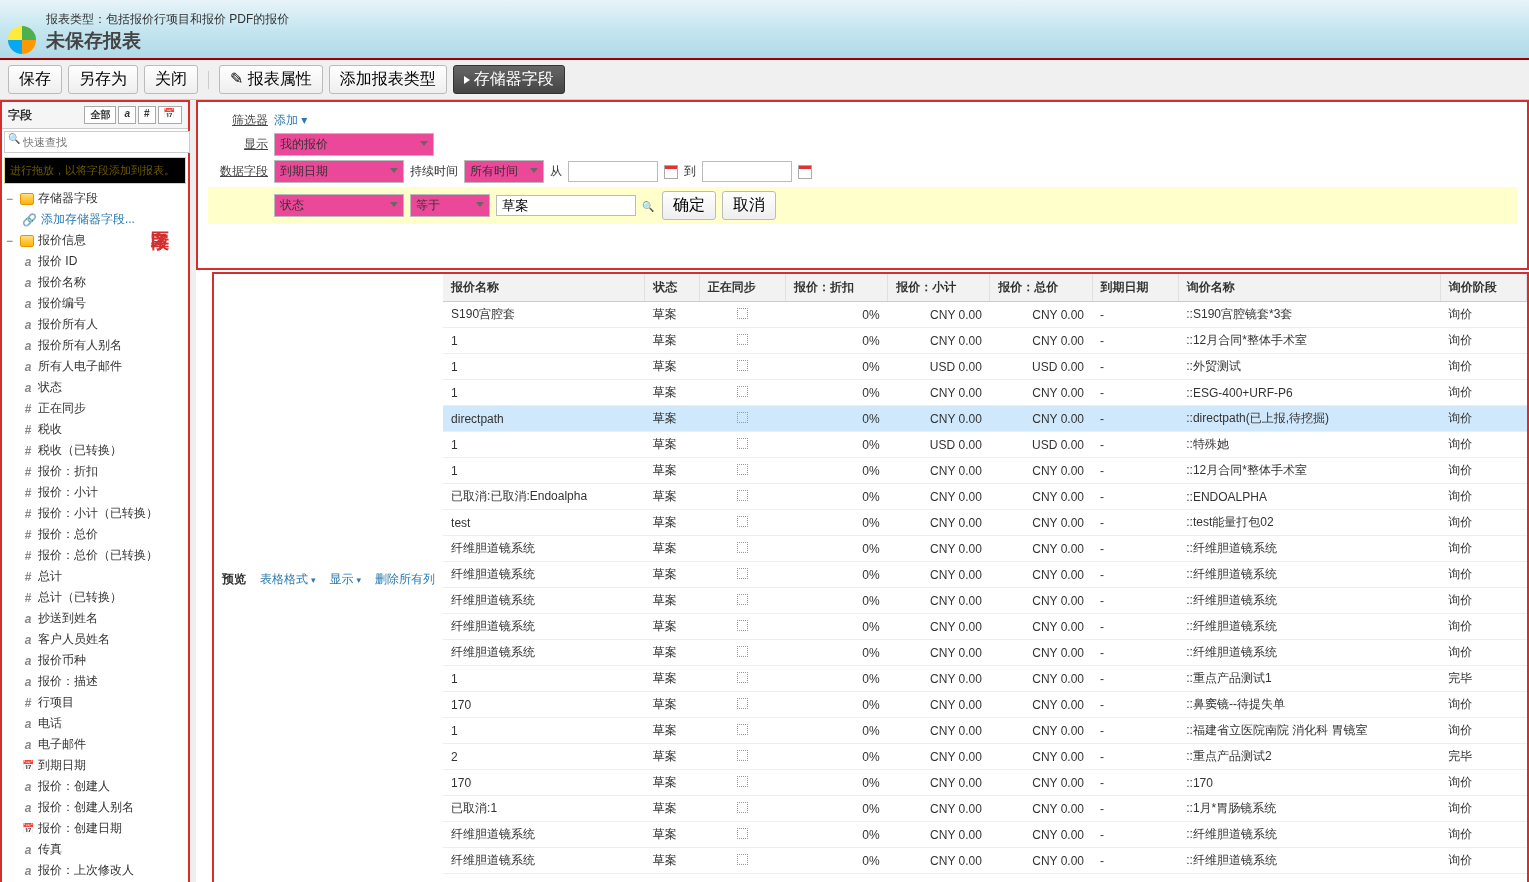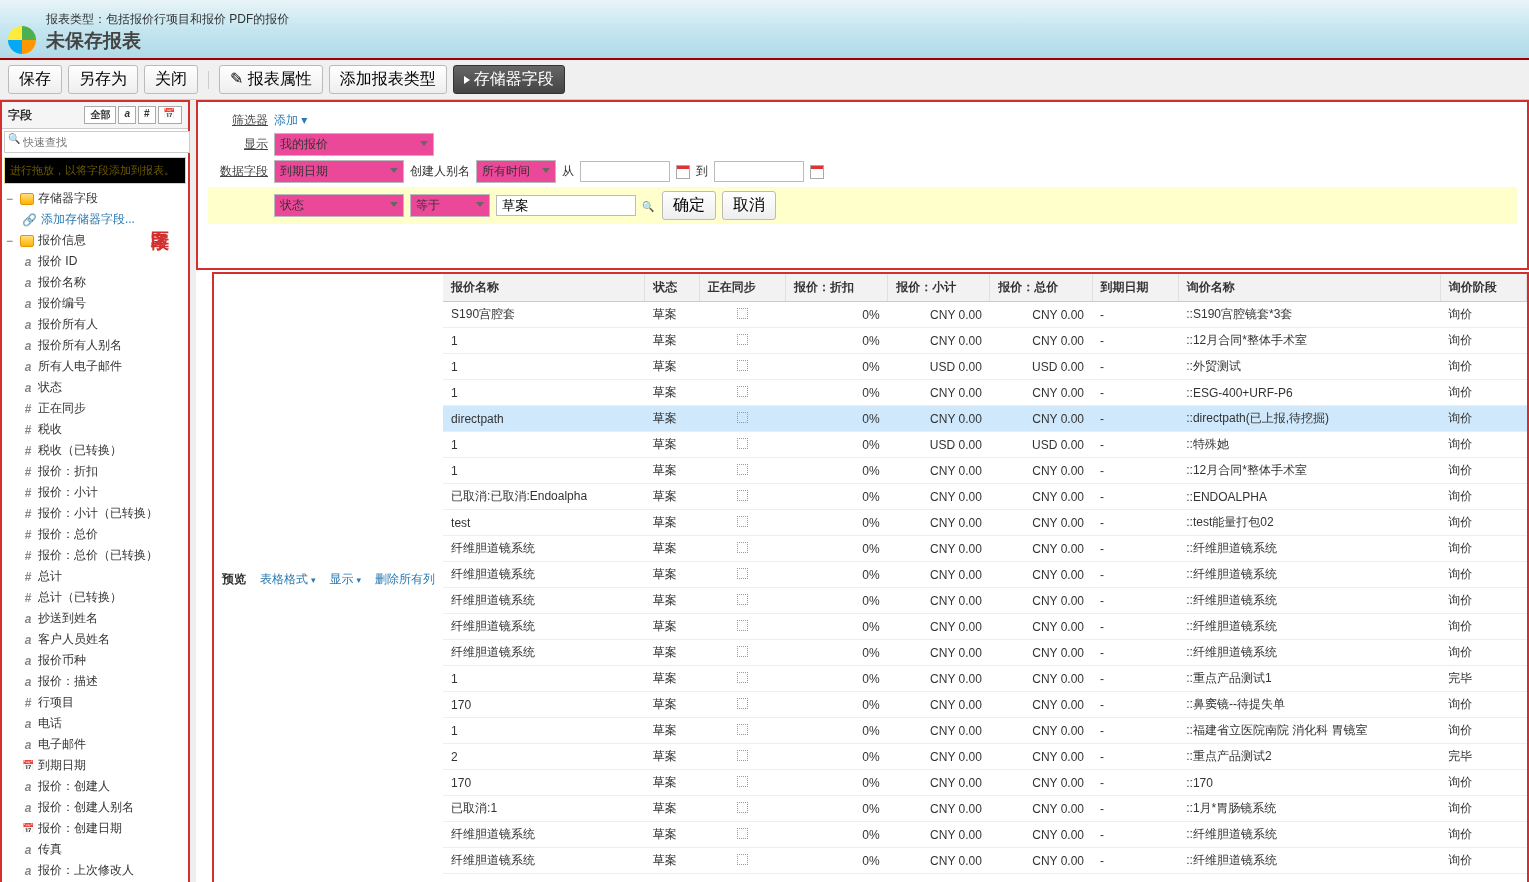--- a/index.html
+++ b/index.html
@@ -258,21 +258,21 @@
         <span class="filter-label">筛选器</span>
         <span class="add-link"><span>添加</span> ▾</span>
       </div>
       <div class="filter-row">
         <span class="filter-label">显示</span>
         <div class="select-box" style="min-width:160px">我的报价</div>
       </div>
       <div class="filter-row">
         <span class="filter-label">数据字段</span>
         <div class="select-box" style="min-width:130px">到期日期</div>
-        <span>创建人别名</span>
+        <span>持续时间</span>
         <div class="select-box" style="min-width:80px">所有时间</div>
         <span>从</span>
         <input class="text-input" style="width: 90px;">
         <span class="cal-icon"></span>
         <span>到</span>
         <input class="text-input" style="width: 90px;">
         <span class="cal-icon"></span>
       </div>
       <div class="filter-row yellow-row">
         <span class="filter-label"></span>

